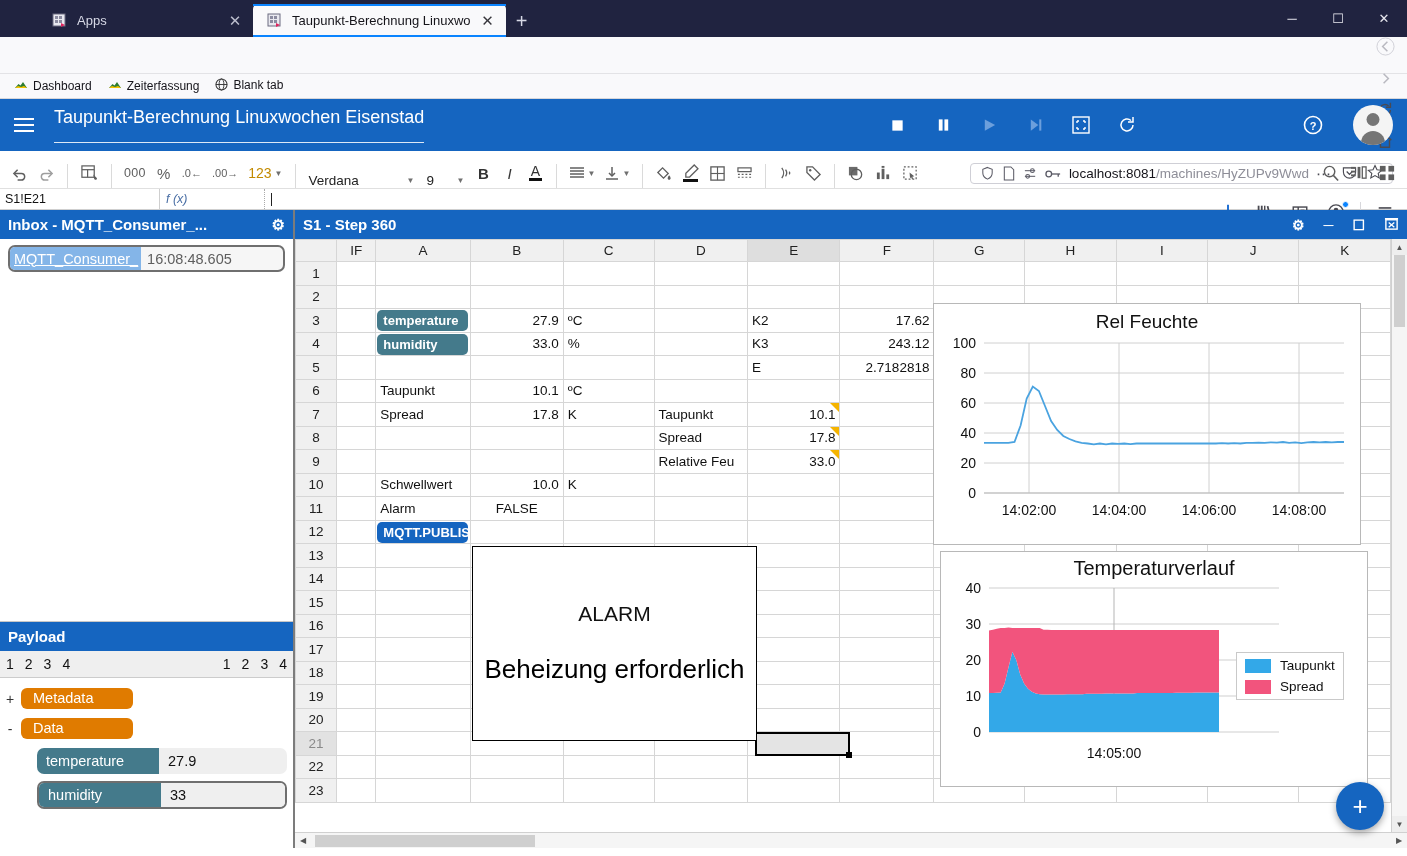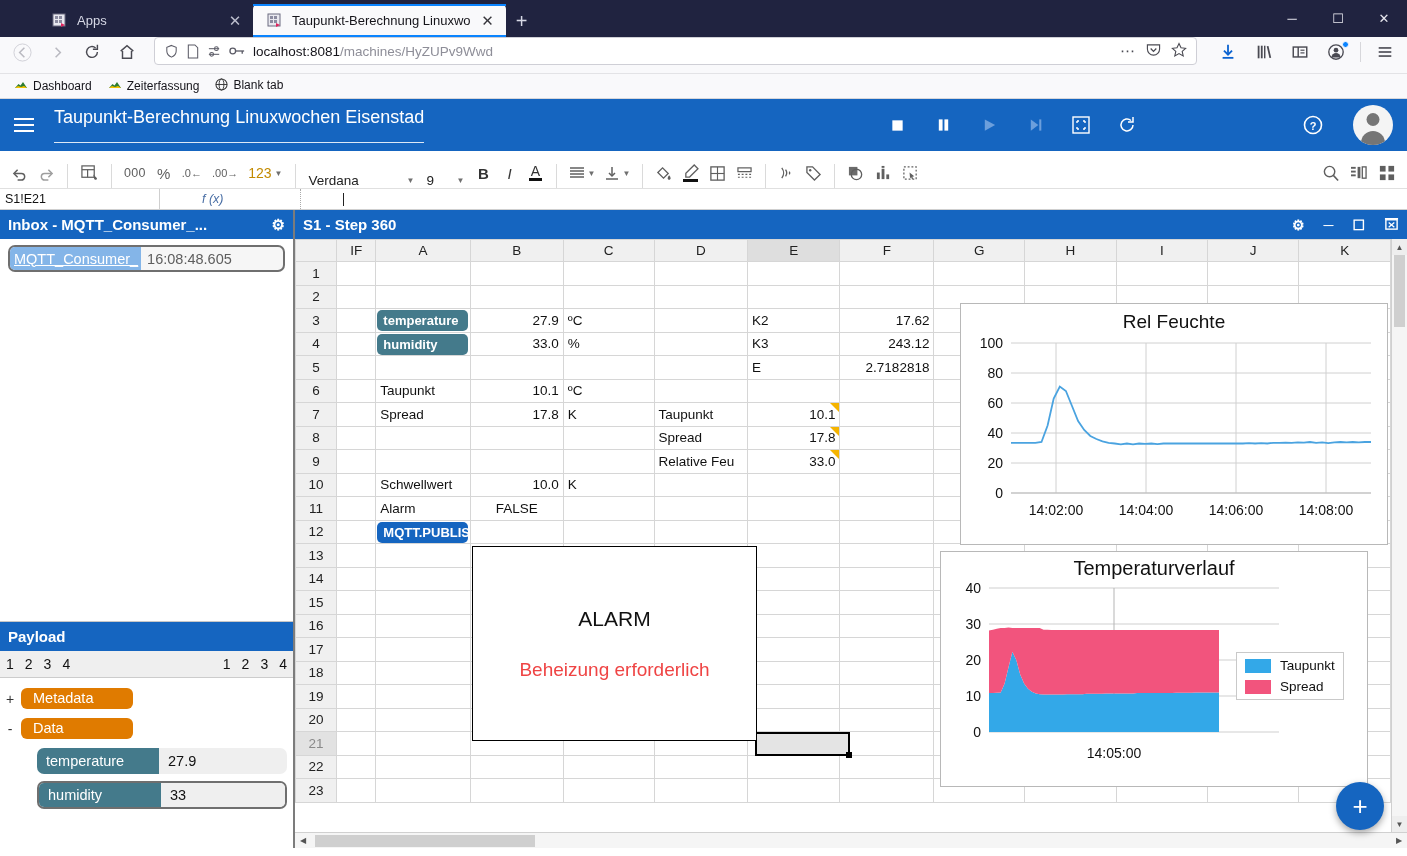--- a/index.html
+++ b/index.html
@@ -14,22 +14,22 @@
   .tab.active::before{ content:""; position:absolute; top:0; left:0; right:0; height:2px; background:#0a84ff; }
   .tab-favicon{ width:16px; height:16px; flex:0 0 16px; position:relative; }
   .tab-label{ flex:1; white-space:nowrap; overflow:hidden; text-overflow:clip; font-size:13px; }
   .tab-close{ width:16px; height:16px; flex:0 0 16px; display:flex; align-items:center; justify-content:center;
         font-size:15px; line-height:1; color:inherit; opacity:.85; }
   .tabstrip-newtab{ width:32px; height:32px; display:flex; align-items:center; justify-content:center;
         color:#d7d9e6; font-size:20px; font-weight:300; }
   .winbtns{ position:absolute; right:0; top:0; height:37px; display:flex; }
   .winbtn{ width:46px; height:37px; display:flex; align-items:center; justify-content:center; color:#e7e7ee; font-size:13px; }
 
-  #browser-navbar{ height:37px; background:#f9f9fb; display:flex; align-items:flex-start; gap:3px; padding:0 6px;
-        border-bottom:1px solid #e3e3e6; }
+  #browser-navbar{ height:37px; background:#f9f9fb; display:flex; align-items:flex-end; gap:13px; padding:0 6px;
+        border-bottom:1px solid #e3e3e6;flex-direction:column; }
   .navbtn{ width:32px; height:30px; display:flex; align-items:center; justify-content:center; color:#4a4a52; }
   .navbtn.disabled{ color:#b9b9c0; }
   #urlbar{ flex:1; height:28px; margin:0 8px; background:#fff; border:1px solid #cfcfd6; border-radius:4px;
         display:flex; align-items:center; gap:7px; padding:0 9px; font-size:13.5px; }
   #urlbar .u-ic{ color:#5b5b66; display:flex; align-items:center; }
   #url-text{ flex:1; color:#8e8e98; white-space:nowrap; overflow:hidden; }
   #url-text b{ color:#15141a; font-weight:400; }
   .urlbar-right{ display:flex; align-items:center; gap:10px; color:#4a4a52; }
   .navbar-right{ display:flex; align-items:center; gap:4px; padding-left:4px; }
 
@@ -57,21 +57,21 @@
   .tbi{ height:30px; min-width:26px; padding:0 5px; display:flex; align-items:center; justify-content:center;
         color:#5f5f5f; font-size:13px; }
   .tbi.num{ font-size:12.5px; letter-spacing:.3px; }
   .caret{ font-size:8px; color:#6f6f6f; margin-left:3px; }
   #font-select{ width:118px; display:flex; align-items:center; justify-content:space-between; padding:0 6px;
         font-size:13.5px; color:#222; }
   #size-select{ width:50px; display:flex; align-items:center; justify-content:space-between; padding:0 6px;
         font-size:13.5px; color:#222; }
 
   
-  #formula-bar{ height:21px; display:flex; align-items:stretch; border-bottom:1px solid #cfcfcf; font-size:12.5px;gap:36px; }
+  #formula-bar{ height:21px; display:flex; align-items:stretch; border-bottom:1px solid #cfcfcf; font-size:12.5px; }
   #cellref{ width:160px; border-right:1px solid #cfcfcf; display:flex; align-items:center; padding-left:5px; color:#111; }
   #fx{ width:105px; border-right:1px dotted #aaa; display:flex; align-items:center; padding-left:6px;
         font-style:italic; color:#4a6fa5; }
   #formula-input{ flex:1; display:flex; align-items:center; padding-left:6px; }
   #formula-caret{ width:1px; height:13px; background:#222; }
 
   
   #work{ height:638px; display:flex; background:#fff; }
 
   
@@ -118,26 +118,26 @@
         color:#fff; font-weight:bold; font-size:13px; white-space:nowrap; overflow:hidden; }
   .tag.teal{ background:#447a8b; width:91px; }
   .tag.blue{ background:#1565c0; width:91px; }
   .corner{ position:absolute; right:0; top:0; width:0; height:0; border-top:9px solid #f5b400;
         border-left:9px solid transparent; }
   #selcell{ position:absolute; border:2px solid #000; background:#e4e4e4; z-index:6; }
   #selcell::after{ content:""; position:absolute; right:-4px; bottom:-4px; width:6px; height:6px; background:#000; }
   #alarm-box{ position:absolute; background:#fff; border:1px solid #000; z-index:8;
         display:flex; flex-direction:column; align-items:center; justify-content:center; gap:28px; }
   #alarm-title{ font-size:21px; color:#111; }
-  #alarm-msg{ font-size:19px; color:#ef4444; }
+  #alarm-msg{ font-size:26px; color:#000000; }
 
   
   .chartbox{ position:absolute; background:#fff; border:1px solid #b8b8b8; z-index:7; }
   .chart-title{ text-align:center; color:#111; }
-  #chart1{ left:665px; top:64px; width:428px; height:242px; }
+  #chart1{ left:638px; top:64px; width:428px; height:242px; }
   #chart2{ left:645px; top:312px; width:428px; height:236px; }
   .legendbox{ position:absolute; border:1px solid #c9c9c9; background:#fff; padding:5px 8px;
         display:flex; flex-direction:column; gap:6px; }
   .legend-item{ display:flex; align-items:center; gap:9px; font-size:13.5px; color:#111; }
   .legend-sw{ width:26px; height:14px; }
 
   
   #vscroll{ width:16px; background:#f5f5f5; border-left:1px solid #d0d0d0; display:flex; flex-direction:column; }
   .sb-btn{ height:16px; display:flex; align-items:center; justify-content:center; font-size:8px; color:#555; background:#eee; }
   #vthumb{ height:72px; background:#cfcfcf; margin:0 2px; }

